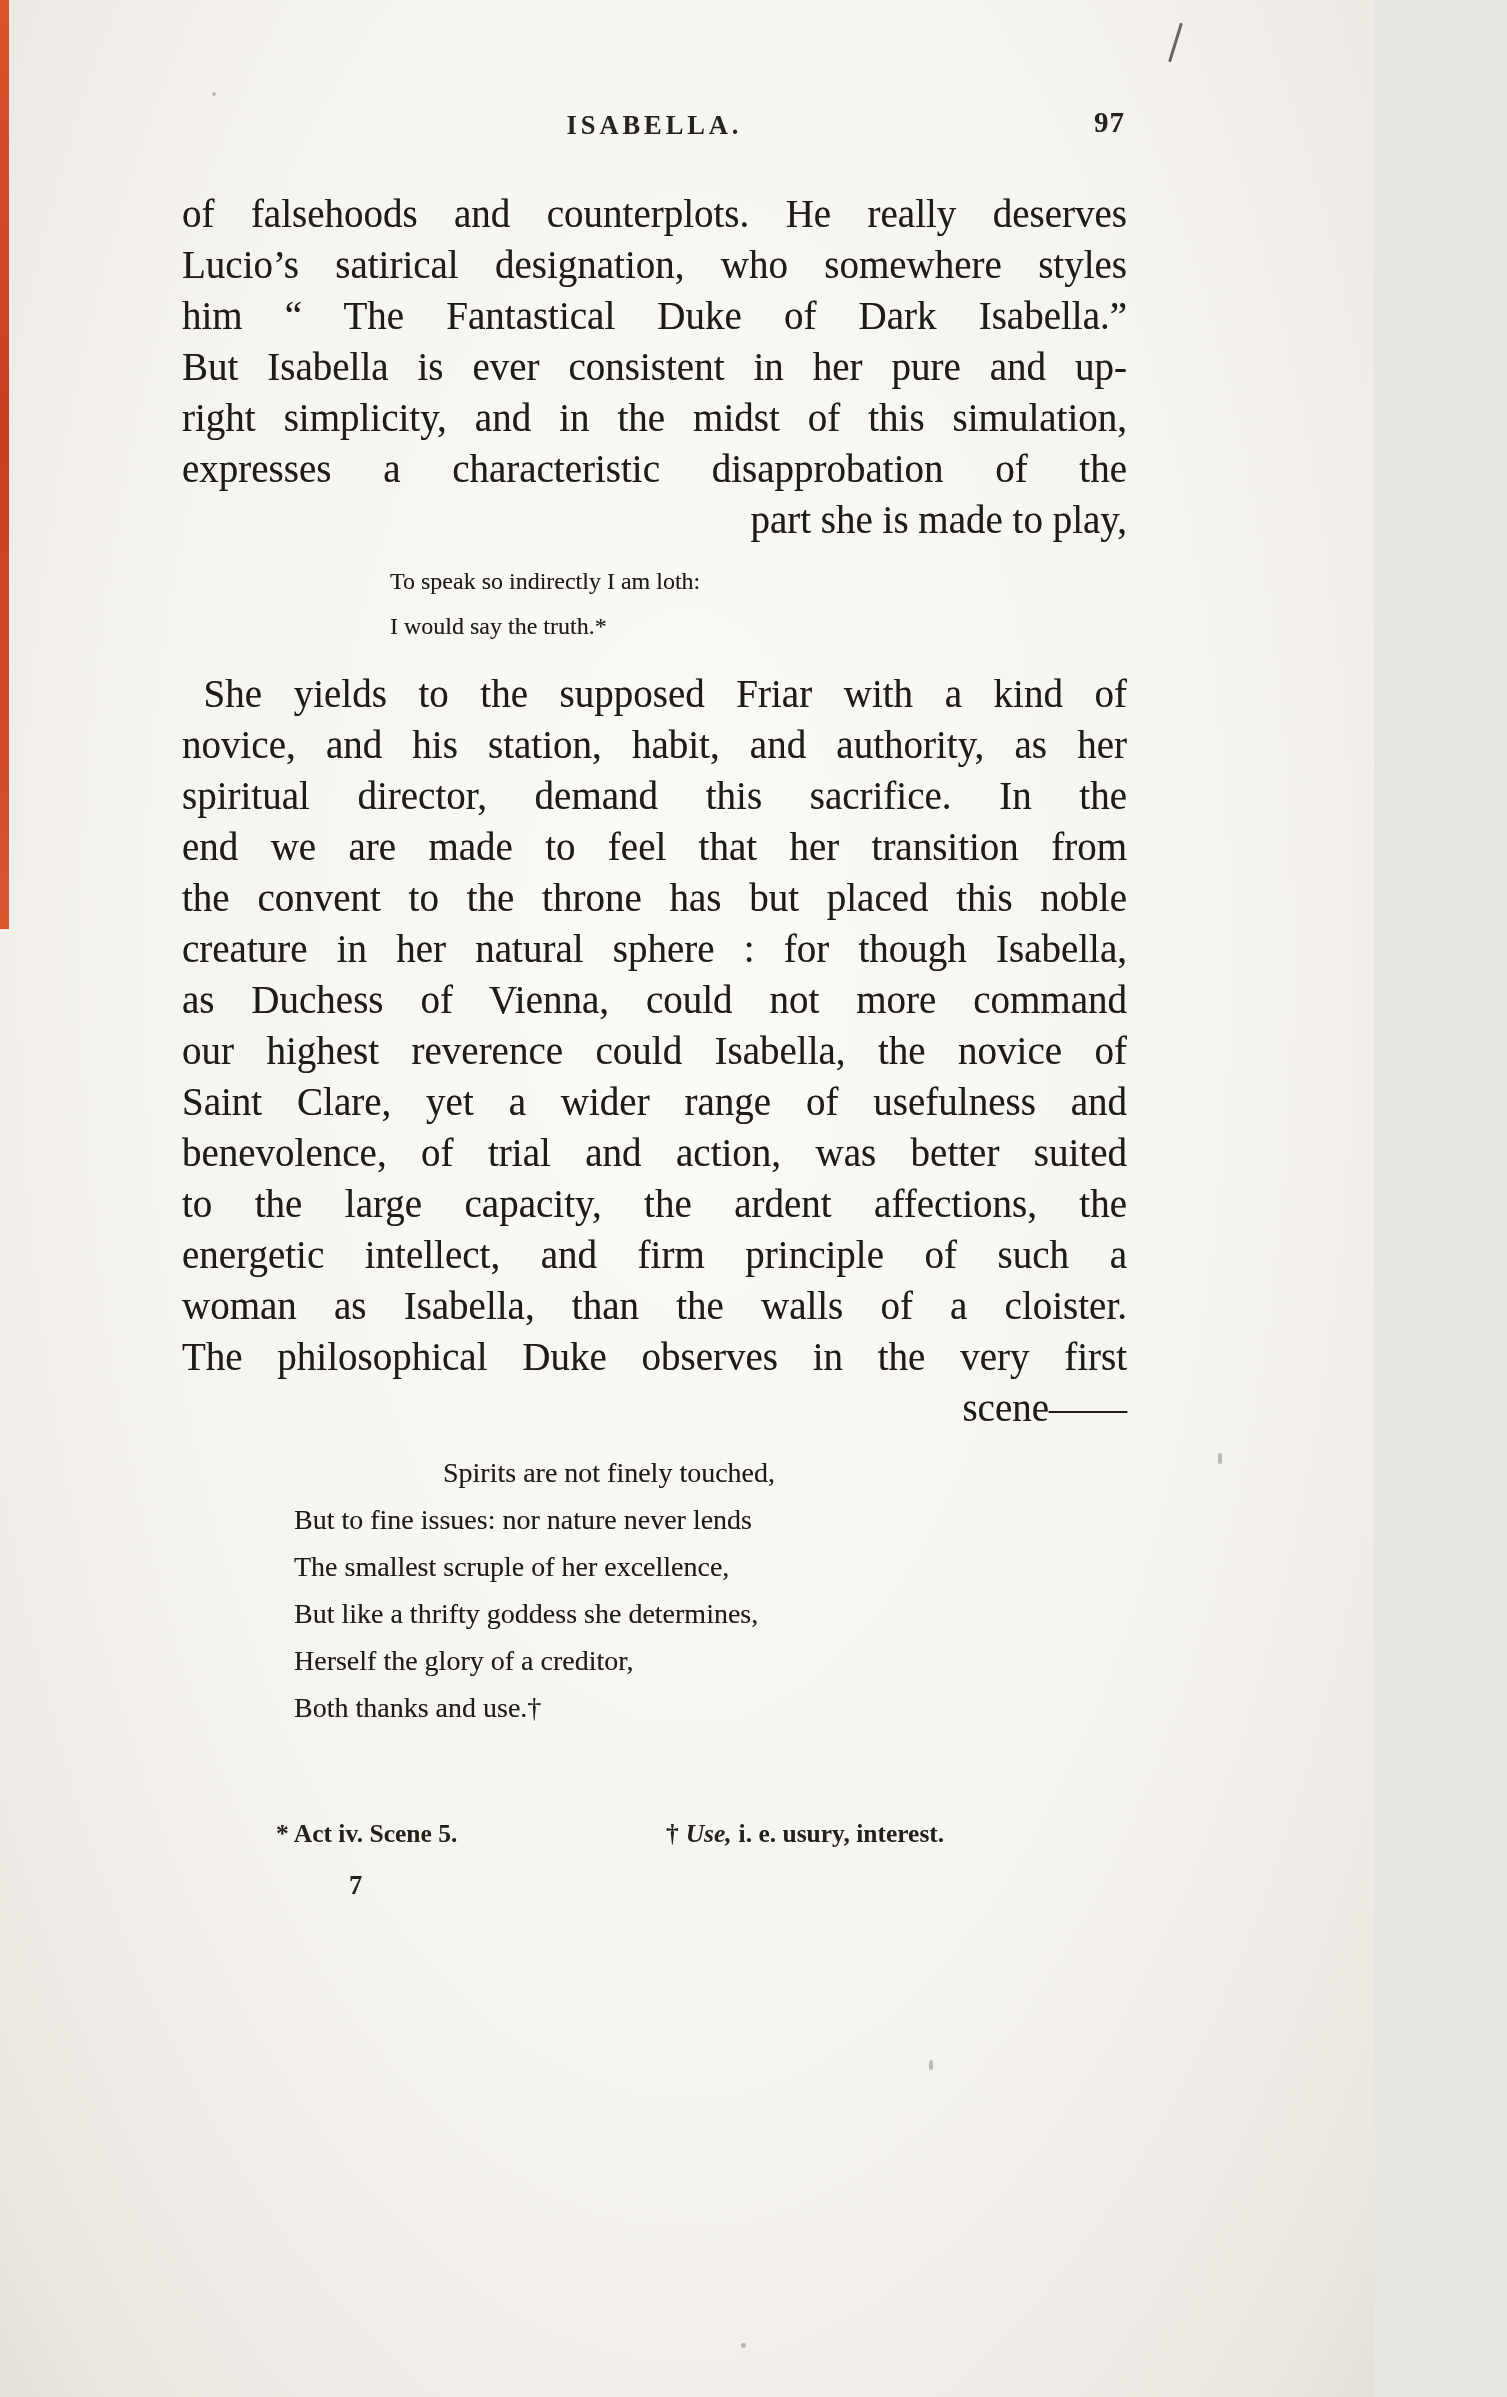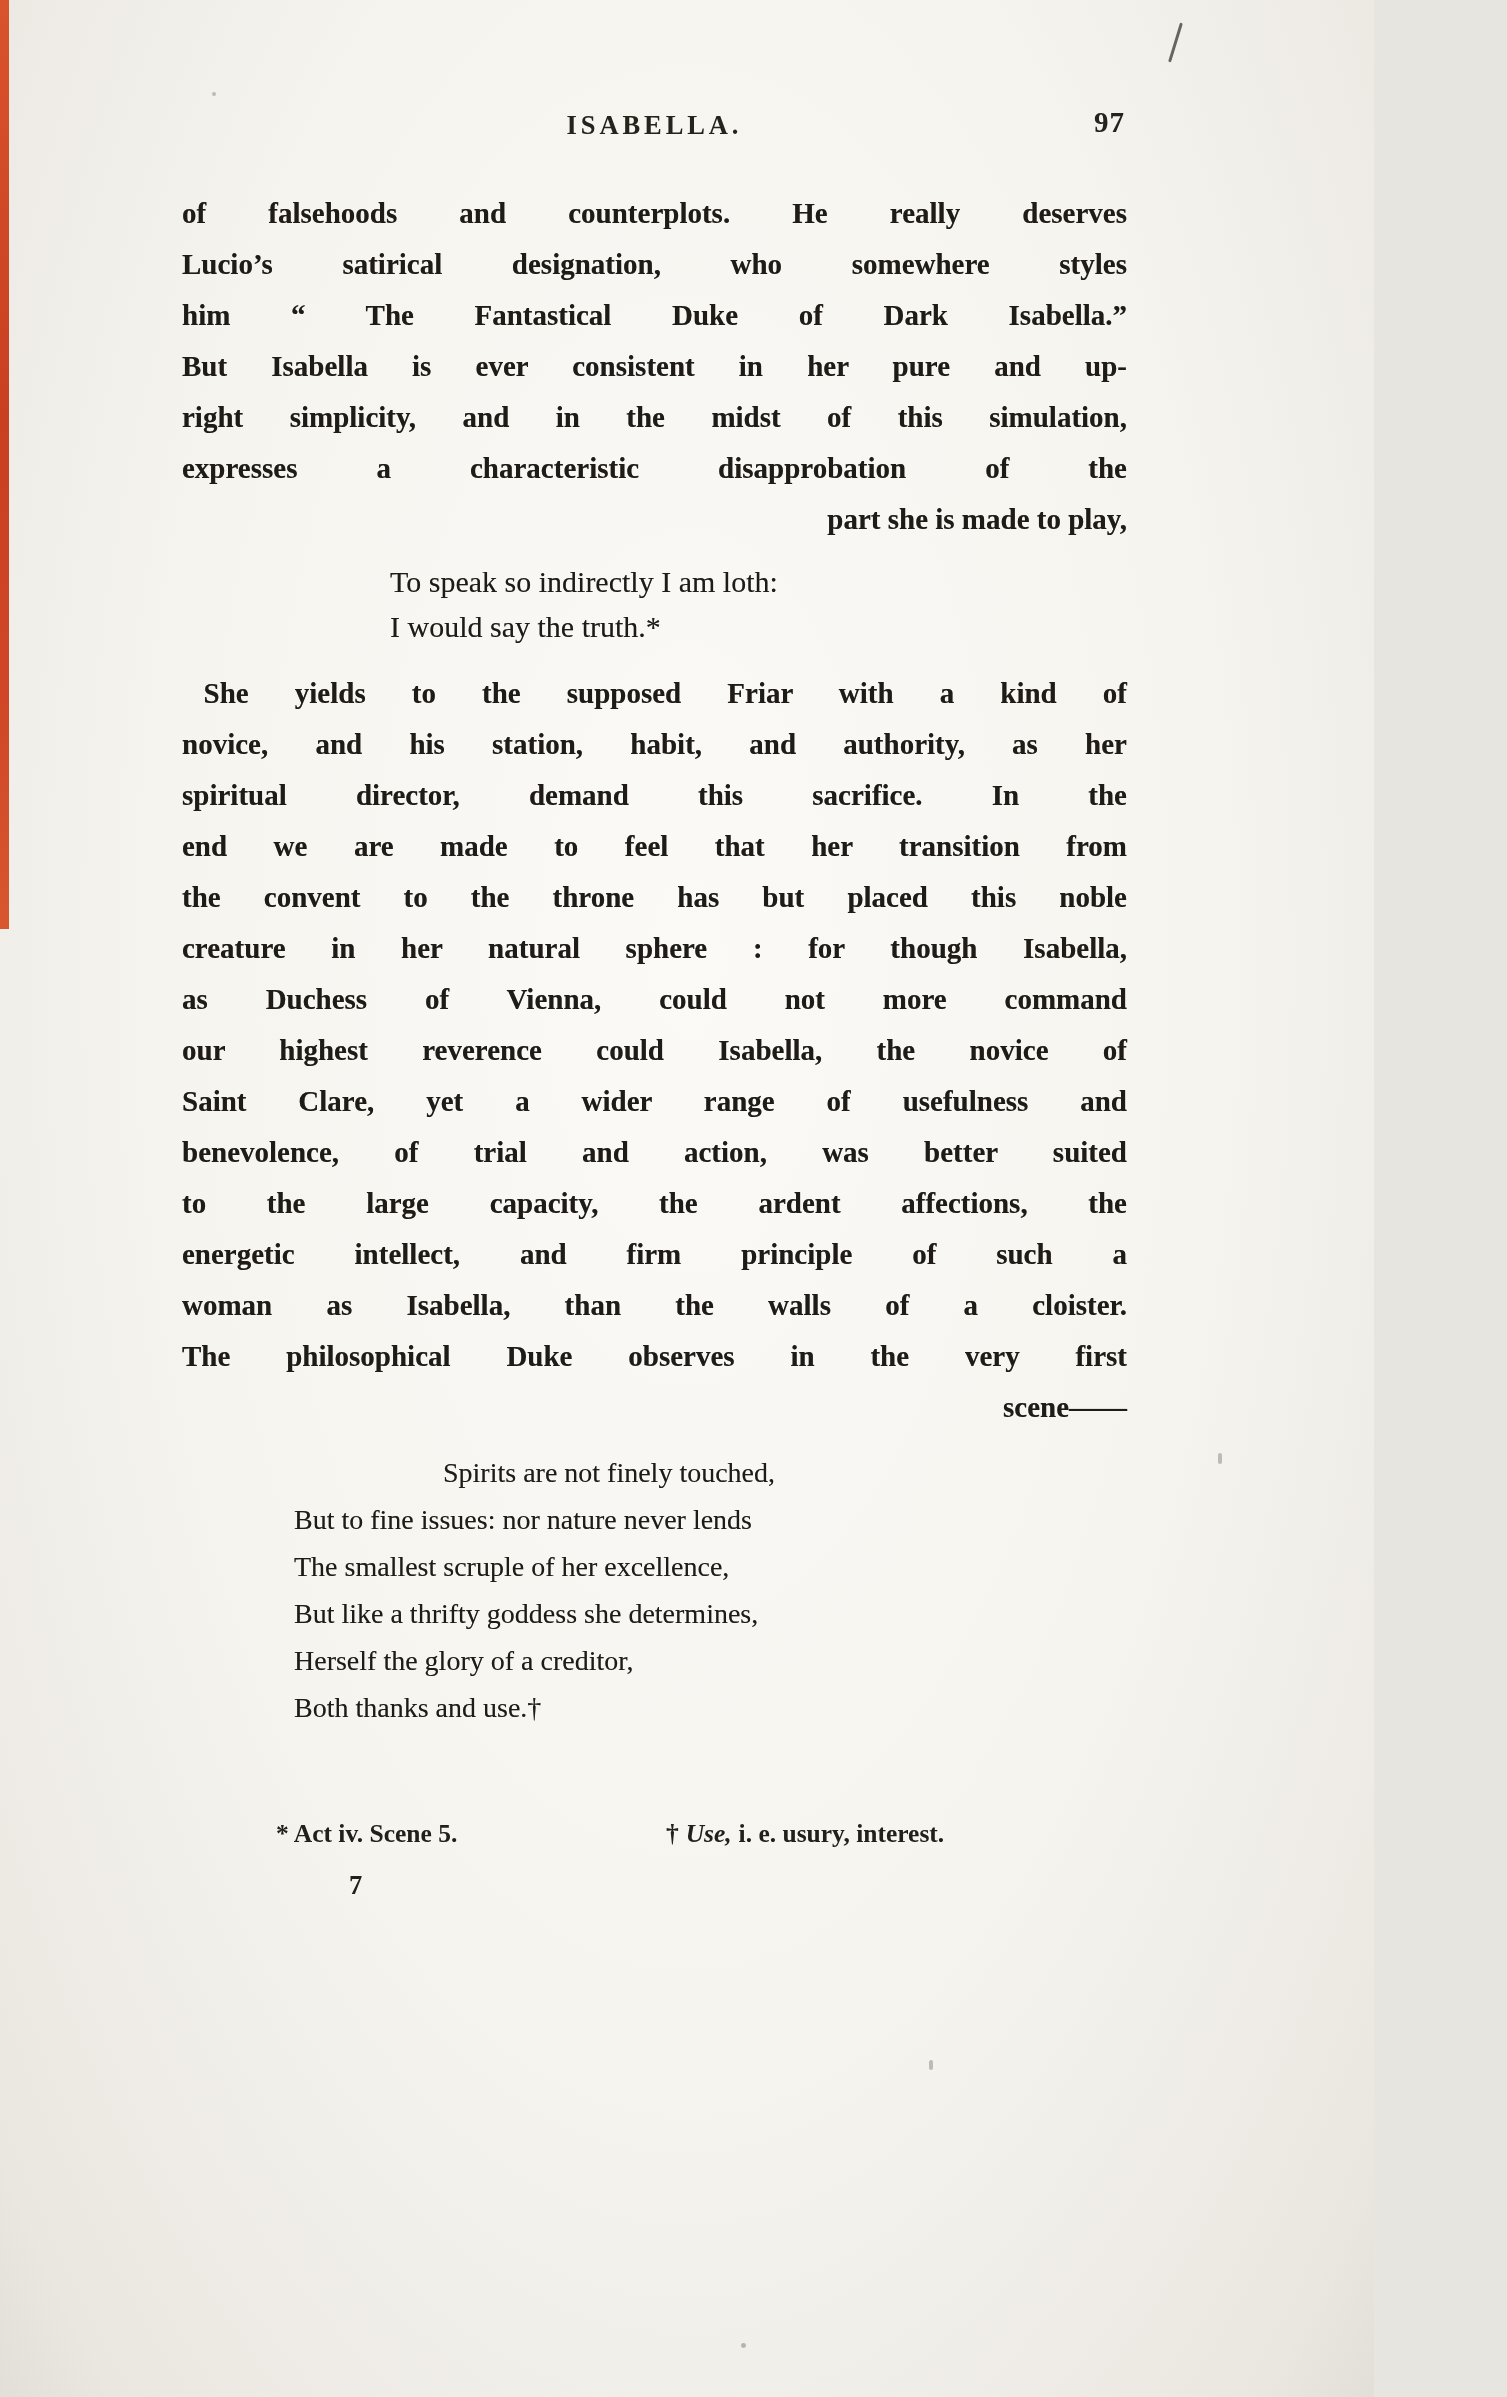--- a/index.html
+++ b/index.html
@@ -35,30 +35,30 @@
   .header-row { position:relative; height:37px; }
   .running-title {
     display:block; text-align:center; font-weight:bold;
     font-size:26.5px; letter-spacing:3.9px; color:#26221c;
   }
   .page-number {
     position:absolute; right:2px; top:-3.9px; font-weight:bold;
     font-size:29px; letter-spacing:1px; color:#26221c;
   }
 
-  .para { font-size:29px; line-height:51px; text-shadow:0 0 0.5px rgba(32,26,18,.45);font-weight:bold; }
+  .para { font-size:39px; line-height:51px; text-shadow:0 0 0.5px rgba(32,26,18,.45); }
   .para1 { margin-top:41px; }
   .para2 { margin-top:19.6px; }
   .bl { text-align:right; }
   .j  { text-align:justify; text-align-last:justify; }
   .indent { text-indent:21.6px; }
 
   .quote {
     margin-top:13.7px; margin-left:208px;
-    font-size:30px; line-height:45px; text-shadow:0 0 0.5px rgba(32,26,18,.4);
+    font-size:24px; line-height:45px; text-shadow:0 0 0.5px rgba(32,26,18,.4);
   }
   .verse {
     margin-top:15.7px; margin-left:112px;
     font-size:28px; line-height:47px; text-shadow:0 0 0.5px rgba(32,26,18,.4);
   }
   .vfirst { margin-left:149px; }
 
   .footnote-row {
     position:relative; margin-top:88px; height:37px;
     font-size:25.5px; font-weight:bold; color:#23201a;

